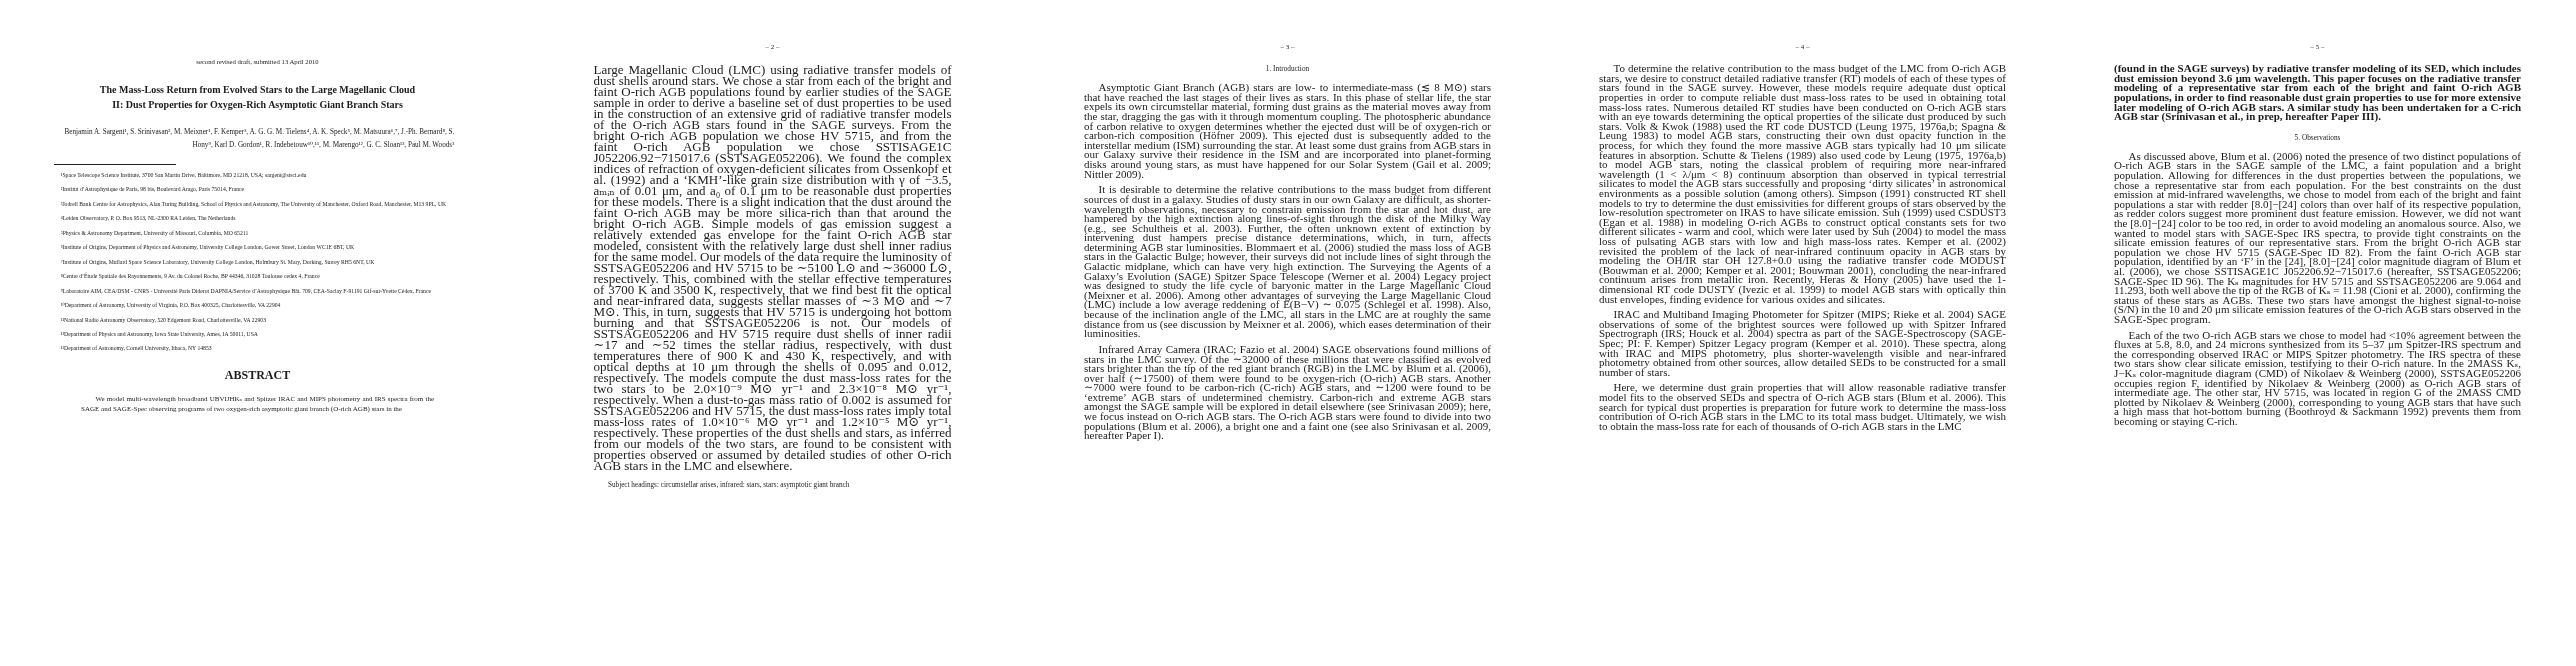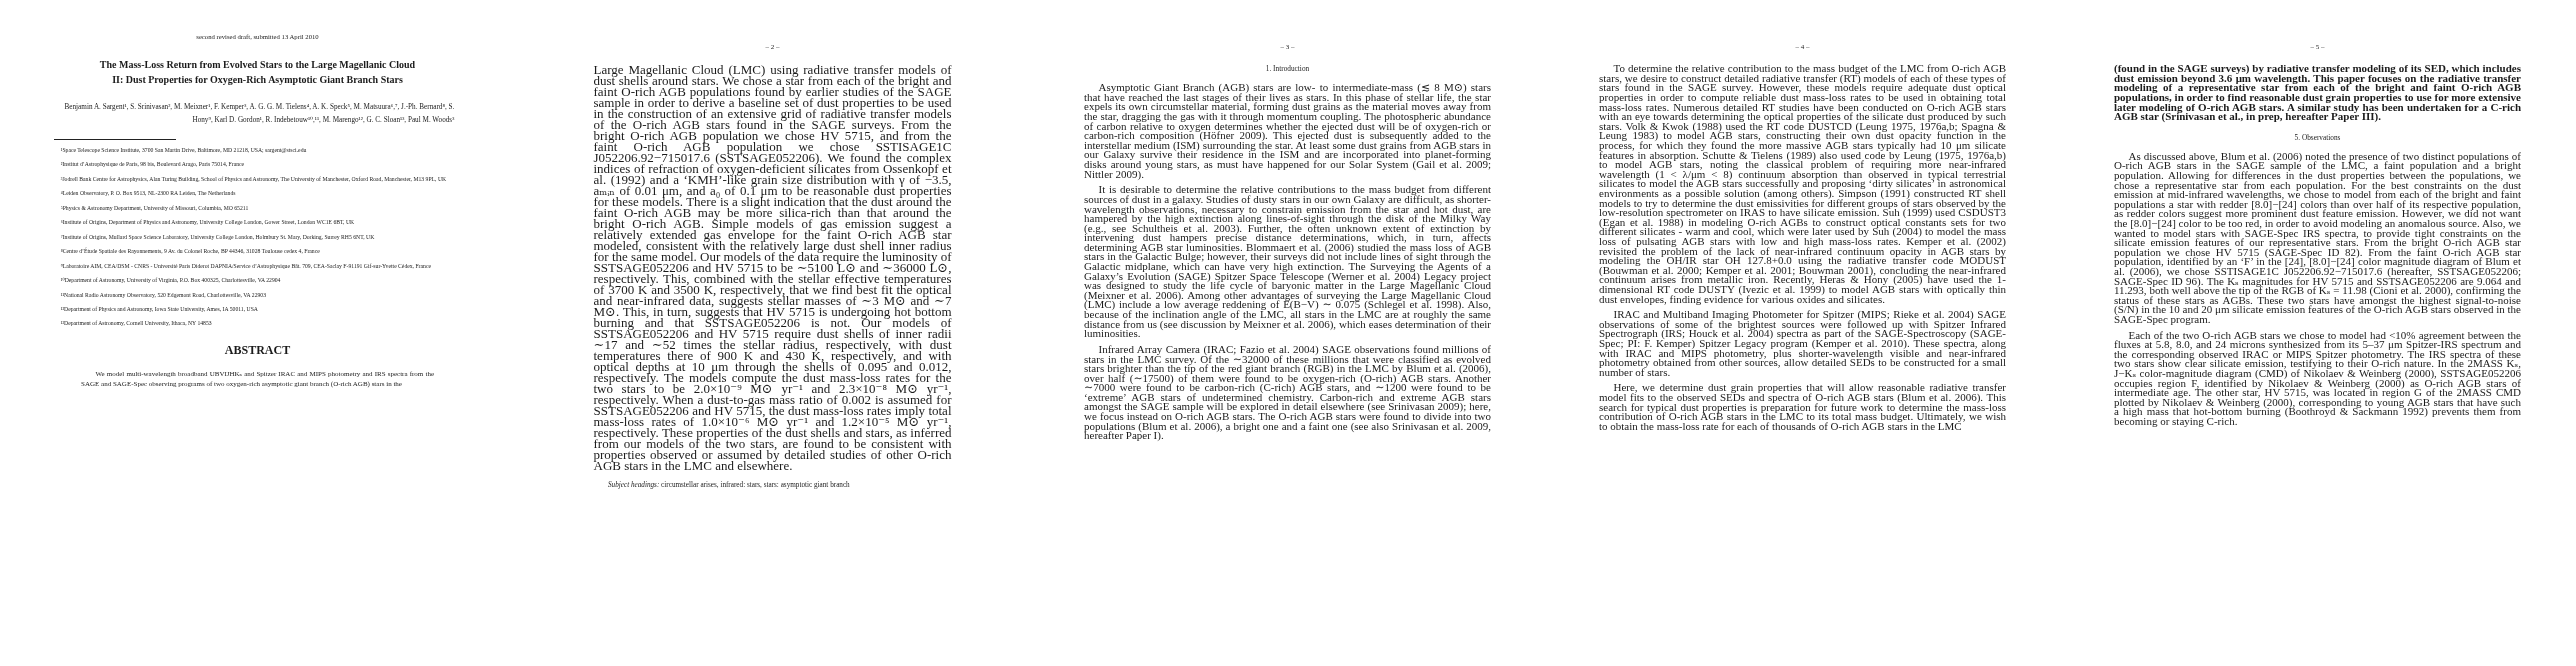--- a/index.html
+++ b/index.html
@@ -31,21 +31,21 @@
 
   .page {
     flex: none;
     width: 515px;
     height: 667px;
     padding: 43px 54px 0 54px;
     background: #ffffff;
     position: relative;
     overflow: hidden;
   }
-  .page.first { padding-top: 33px; }
+  .page.first { padding-top: 58px; }
 
   .pageno {
     text-align: center;
     font-size: 7px;
     margin: 0 0 13.3px 0;
   }
 
   .draft-note { text-align: center; font-size: 6.7px; }
 
   .paper-title {
@@ -101,21 +101,21 @@
     line-height: 11px;
   }
 
   .subject-headings {
     margin: 9px 24.5px 0 24.5px;
     text-align: justify;
     text-indent: 14.5px;
     font-size: 7.2px;
     line-height: 11px;
   }
-  .ital { font-style: italic; }
+  .ital { }
 
   .section-heading {
     text-align: center;
     font-weight: normal;
     font-size: 7.3px;
     margin: 11px 0 10px 0;
   }
 
   .body-par {
     margin: 0 0 6.1px 0;

